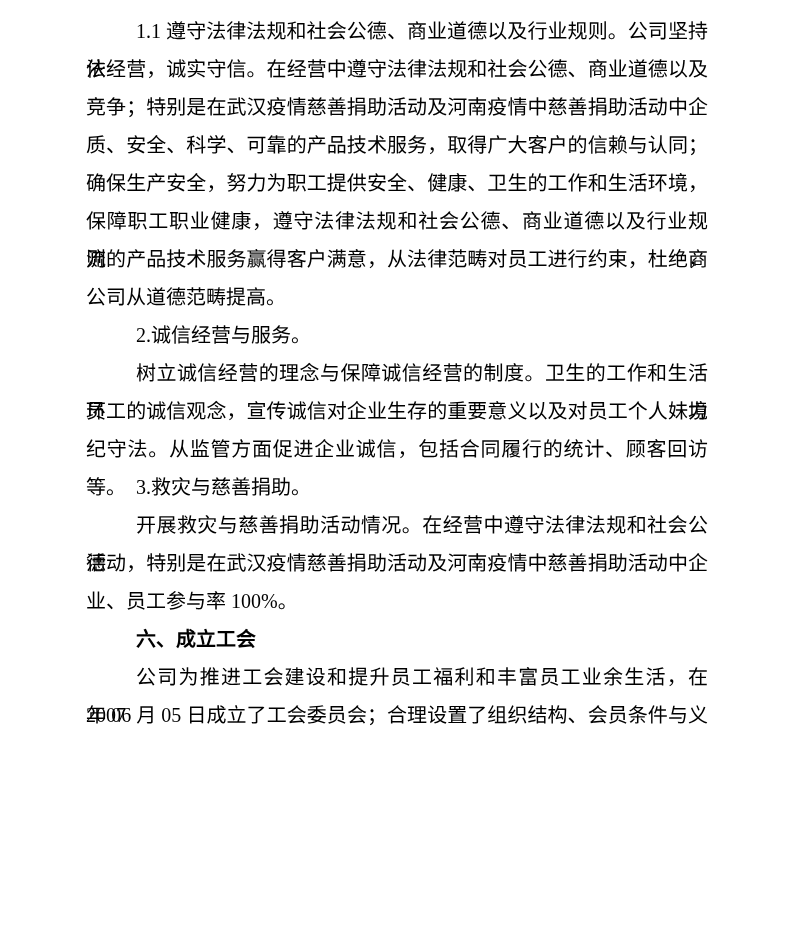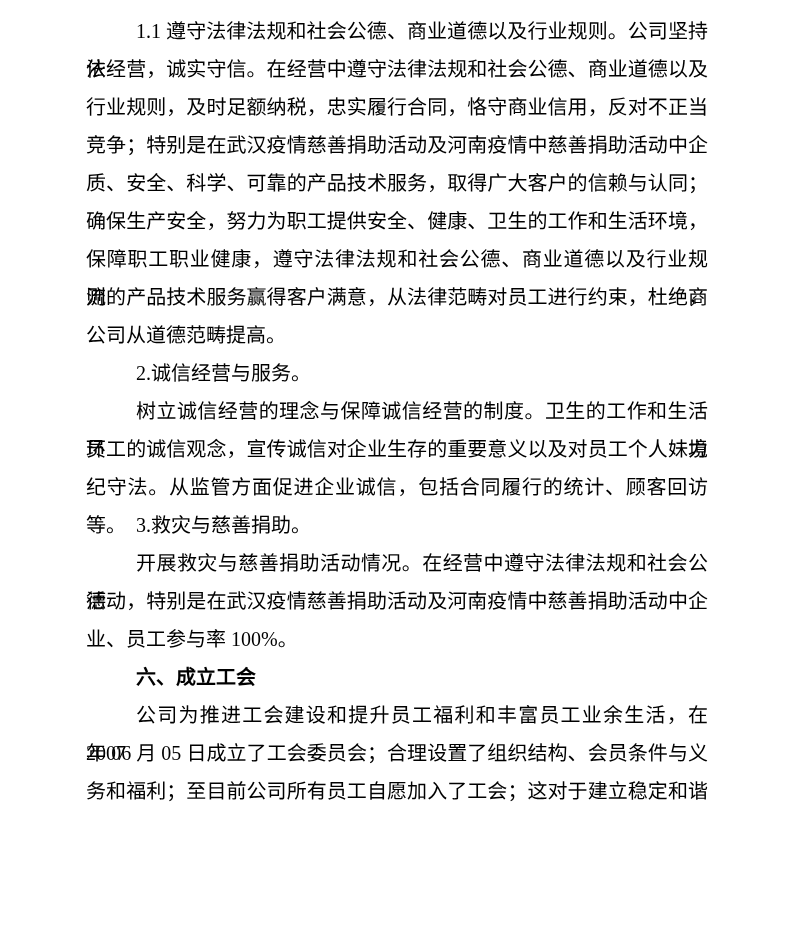--- a/index.html
+++ b/index.html
@@ -39,21 +39,20 @@
     font-weight: bold;
   }
 </style>
 </head>
 <body>
 
 <div class="page" id="doc">
     <div class="para">
       <div class="line indent full">1.1 遵守法律法规和社会公德、商业道德以及行业规则。公司坚持依</div>
       <div class="line full">法经营，诚实守信。在经营中遵守法律法规和社会公德、商业道德以及</div>
-      <div class="line full">行业规则，及时足额纳税，忠实履行合同，恪守商业信用，反对不正当</div>
       <div class="line full">竞争；特别是在武汉疫情慈善捐助活动及河南疫情中慈善捐助活动中企</div>
       <div class="line full">质、安全、科学、可靠的产品技术服务，取得广大客户的信赖与认同；</div>
       <div class="line full">确保生产安全，努力为职工提供安全、健康、卫生的工作和生活环境，</div>
       <div class="line full">保障职工职业健康，遵守法律法规和社会公德、商业道德以及行业规则，</div>
     </div>
     <div class="para">
       <div class="line full">流的产品技术服务赢得客户满意，从法律范畴对员工进行约束，杜绝商</div>
       <div class="line">公司从道德范畴提高。</div>
     </div>
     <div class="para">
@@ -71,15 +70,14 @@
       <div class="line indent full">开展救灾与慈善捐助活动情况。在经营中遵守法律法规和社会公德</div>
       <div class="line full">活动，特别是在武汉疫情慈善捐助活动及河南疫情中慈善捐助活动中企</div>
       <div class="line">业、员工参与率 100%。</div>
     </div>
     <div class="para heading">
       <div class="line indent">六、成立工会</div>
     </div>
     <div class="para">
       <div class="line indent full">公司为推进工会建设和提升员工福利和丰富员工业余生活，在 2007</div>
       <div class="line full">年 06 月 05 日成立了工会委员会；合理设置了组织结构、会员条件与义</div>
-      <div class="line full">务和福利；至目前公司所有员工自愿加入了工会；这对于建立稳定和谐</div>
     </div>
   </div>
 
 </body></html>

